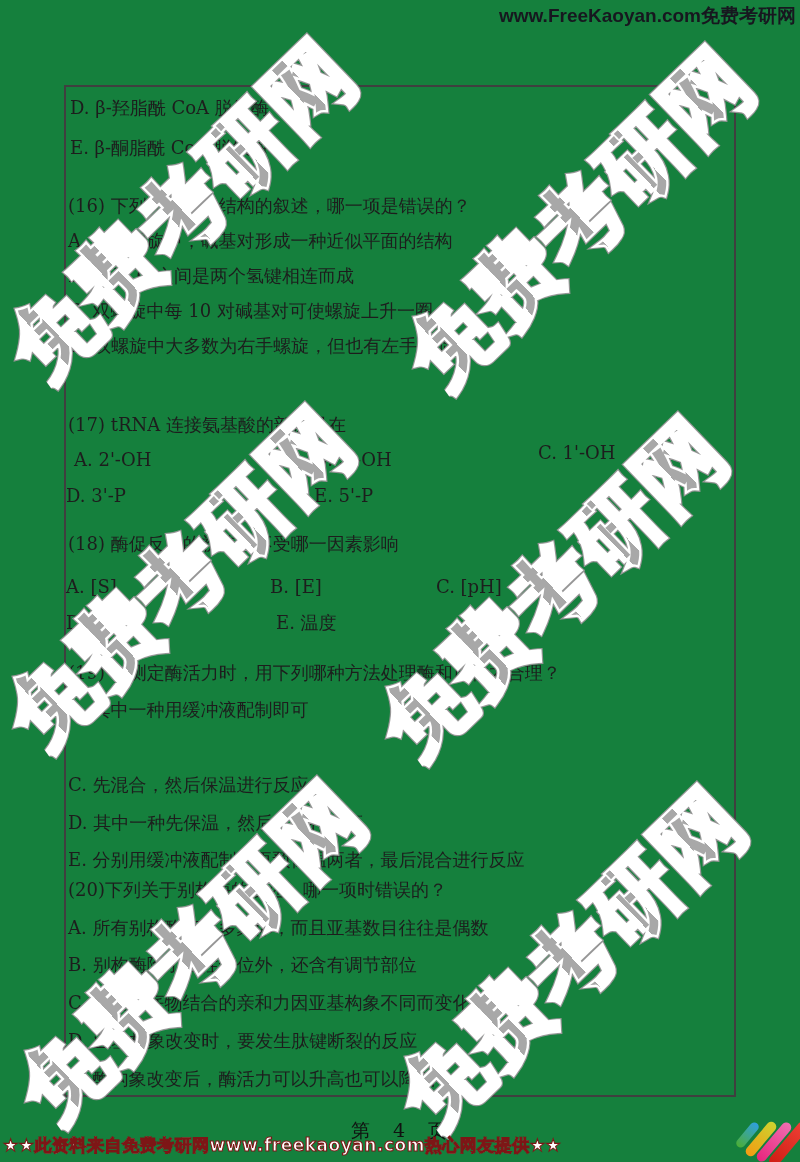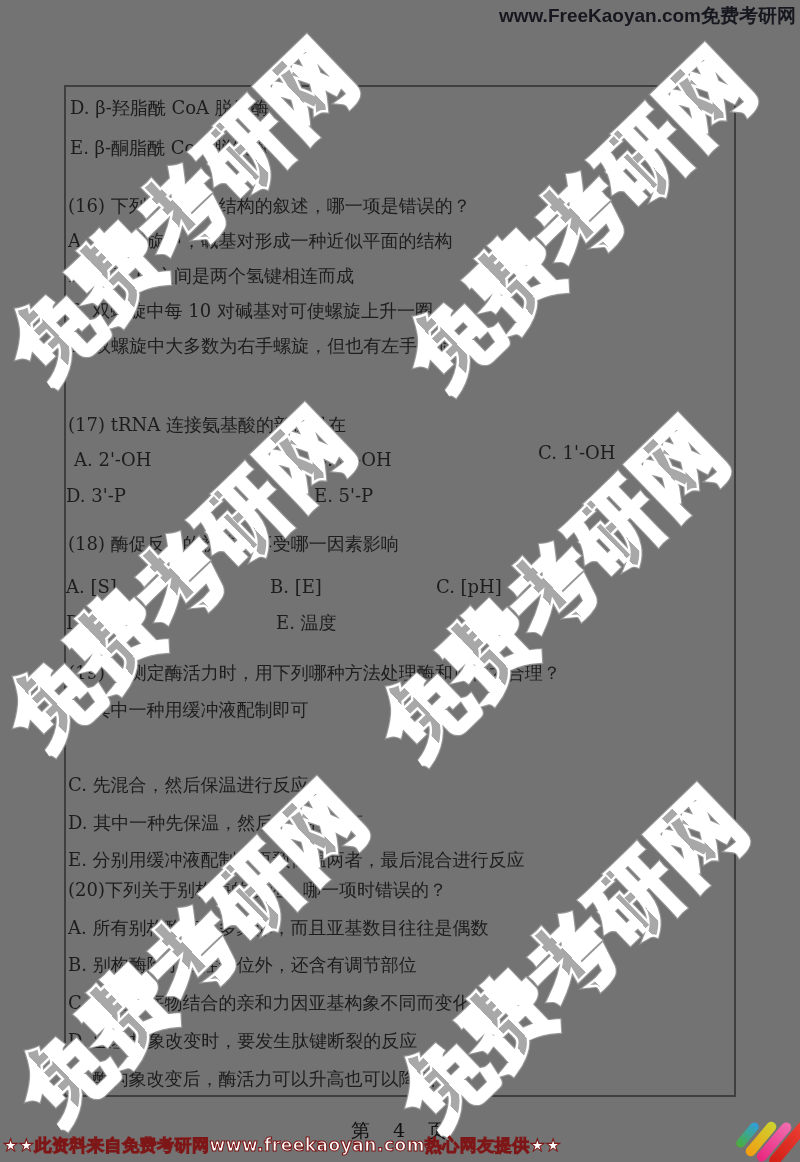--- a/index.html
+++ b/index.html
@@ -1,17 +1,17 @@
 <!DOCTYPE html>
 <html><head>
 <meta charset="utf-8">
 <style>
   html,body{margin:0;padding:0;background:#ffffff;}
   .page{
-    position:relative;width:800px;height:1162px;background:#737373;
+    position:relative;width:800px;height:1162px;background:#15803d;
     overflow:hidden;font-family:"DejaVu Serif","DejaVu Sans",serif;color:#1d1d1d;
   }
   
   .site-header{
     position:absolute;top:3px;right:4px;z-index:4;
     font-family:"Liberation Sans","DejaVu Sans",sans-serif;
     font-weight:bold;font-size:19px;color:#17171f;letter-spacing:0px;
   }
   
   .doc-box{

